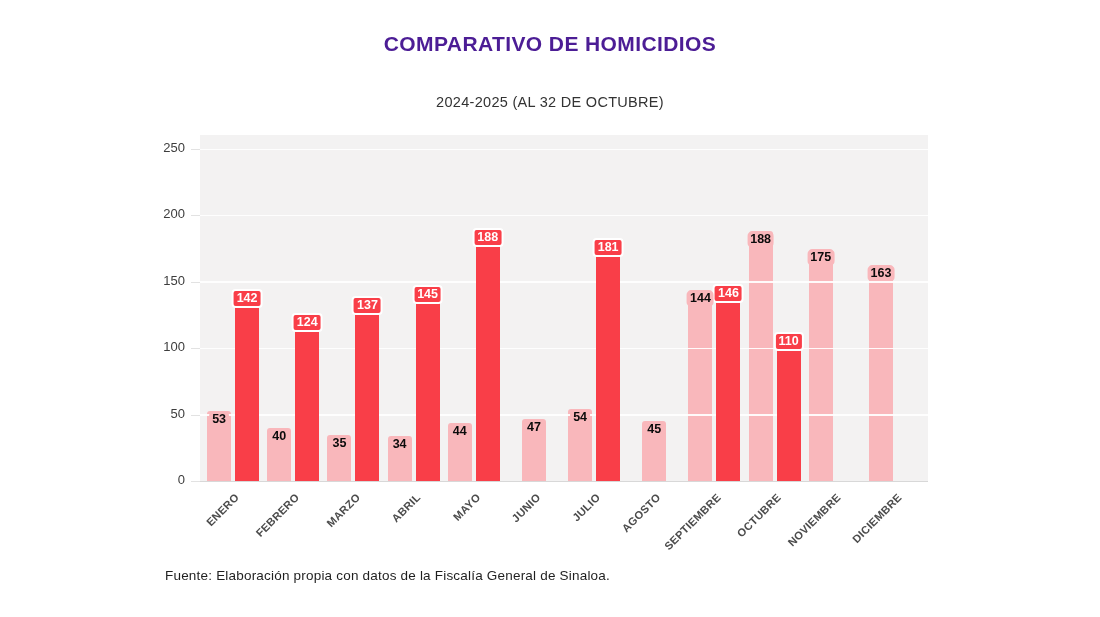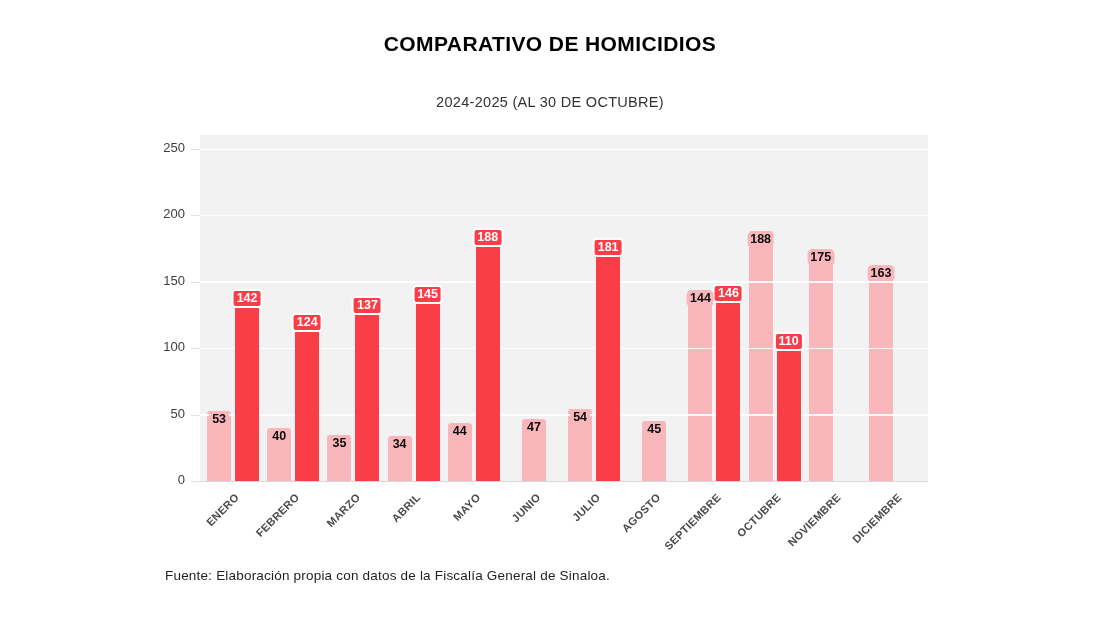--- a/index.html
+++ b/index.html
@@ -2,21 +2,21 @@
 <html><head>
 <meta charset="utf-8">
 <style>
   html,body{margin:0;padding:0;background:#fff;}
   .canvas{
     position:relative;width:1100px;height:617px;background:#ffffff;
     font-family:"Liberation Sans",sans-serif;overflow:hidden;
   }
   .title{
     position:absolute;top:32px;left:0;width:100%;text-align:center;
-    font-size:21px;font-weight:700;color:#000000;letter-spacing:.4px;
+    font-size:21px;font-weight:700;color:#4c1d95;letter-spacing:.4px;
   }
   .title-red{
     position:absolute;top:61px;left:0;width:100%;text-align:center;
     font-size:19px;font-weight:700;color:#E8000D;letter-spacing:.6px;
   }
   .period{
     position:absolute;top:94px;left:0;width:100%;text-align:center;
     font-size:14.5px;font-weight:400;color:#333;letter-spacing:.3px;
   }
   .plot{
@@ -56,21 +56,21 @@
   .source{
     position:absolute;left:165px;top:568px;
     font-size:13.5px;color:#1f1f1f;letter-spacing:.2px;
   }
 </style>
 </head>
 <body>
 
 <div class="canvas">
   <div class="title">COMPARATIVO DE HOMICIDIOS</div>
-  <div class="period">2024-2025 (AL 30 DE OCTUBRE)</div>
+  <div class="period">2024-2025 (AL 32 DE OCTUBRE)</div>
 
   <div class="plot">
     <div class="bars" id="bars">
         <div class="group">
           <div class="bar s2024" style="height: 21.2%;">
             <div class="badge b2024">53</div>
           </div>
           <div class="bar s2025" style="height: 56.8%; margin-top: 32px;">
             <div class="badge b2025">142</div>
           </div>

